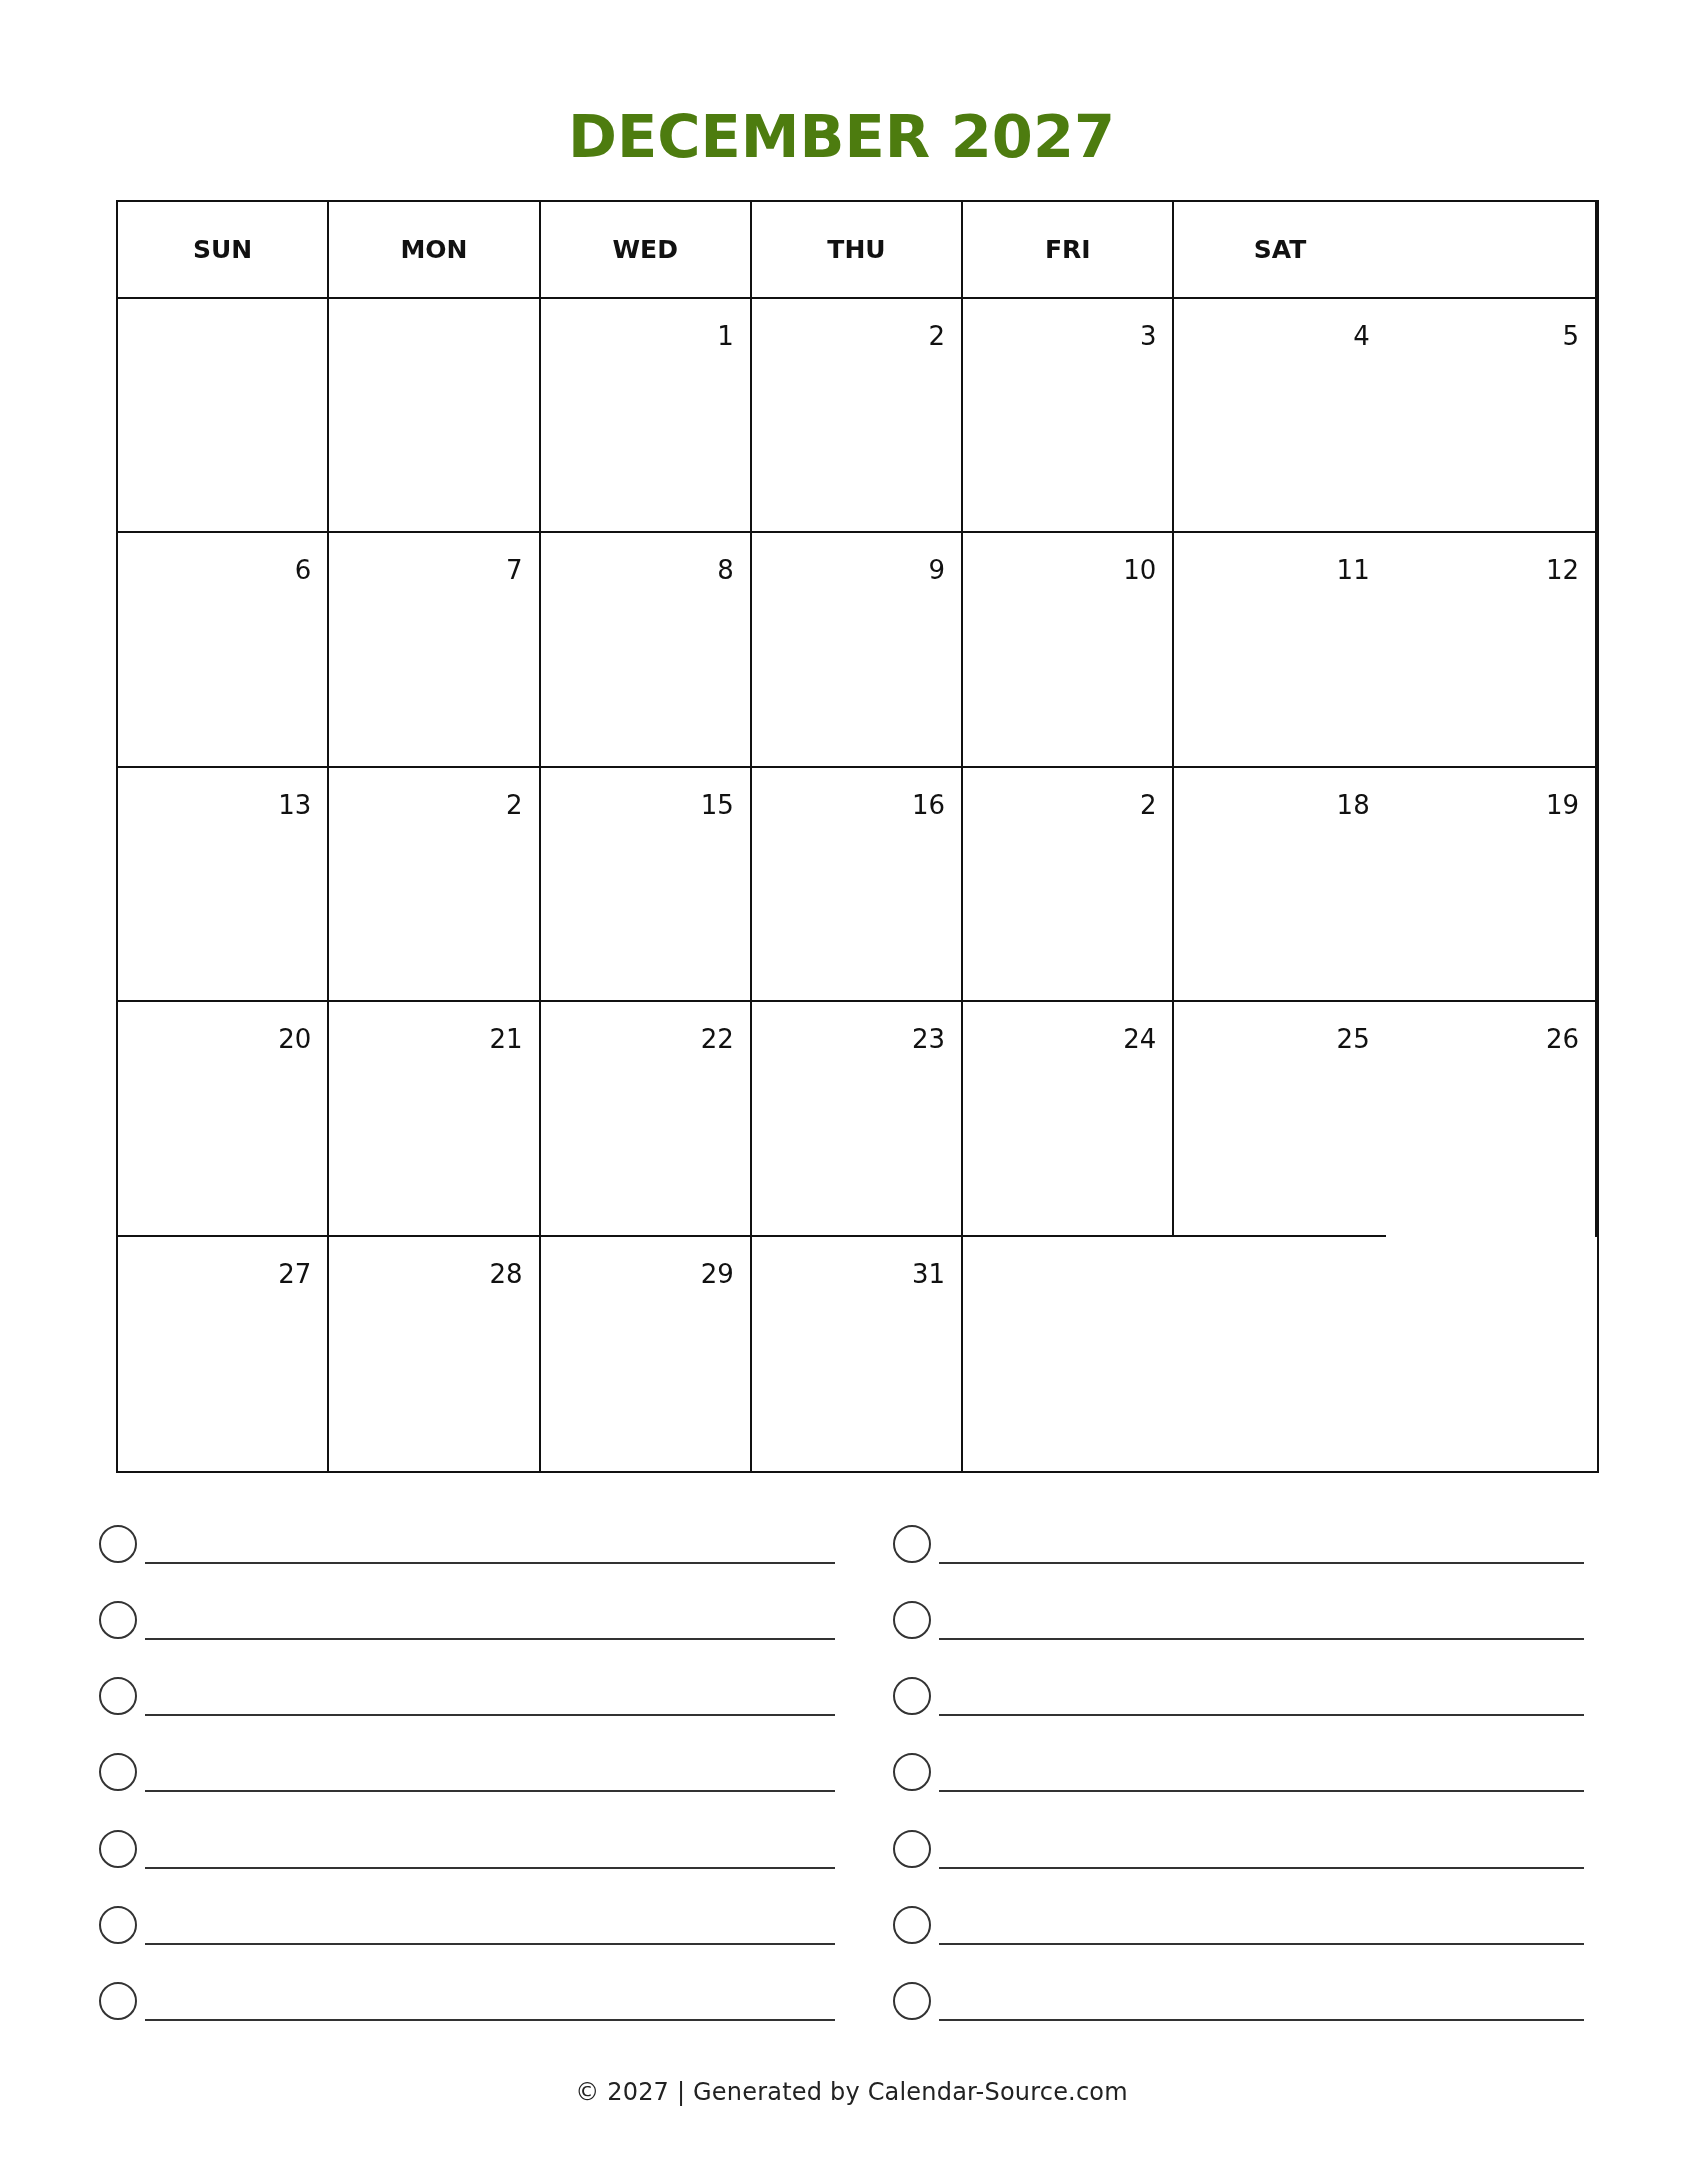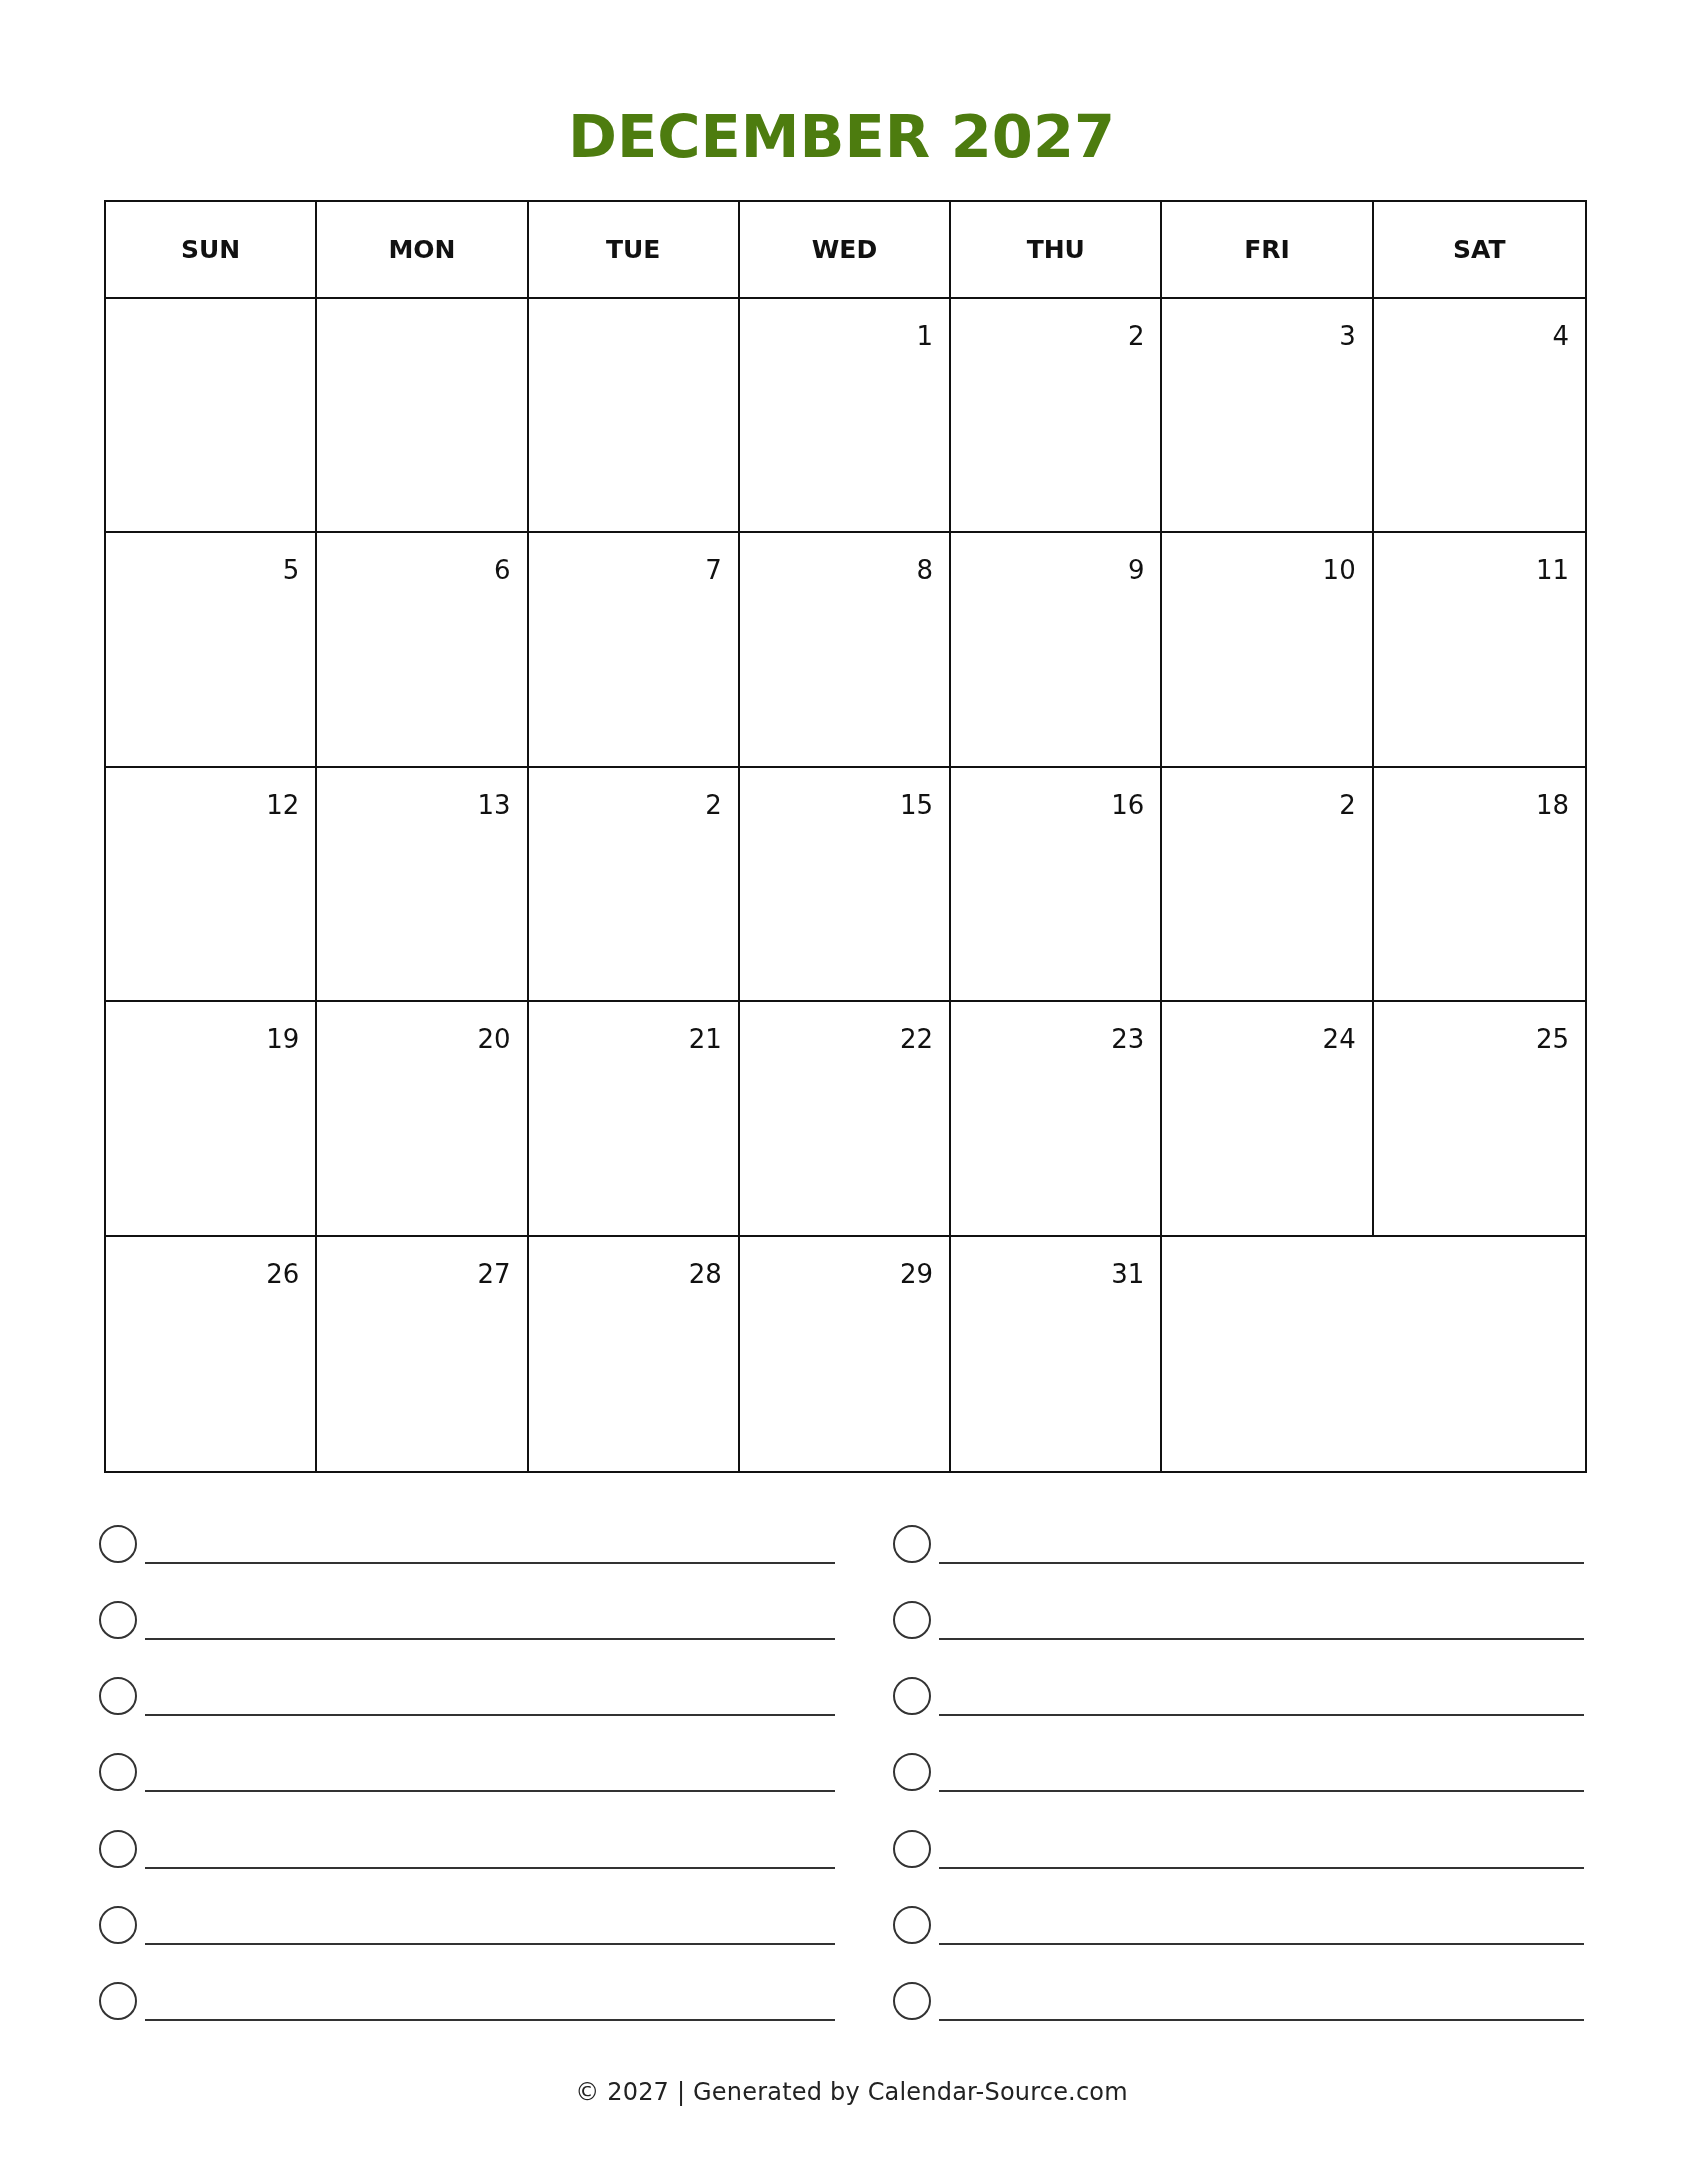--- a/index.html
+++ b/index.html
@@ -6,21 +6,21 @@
     body {
       width: 1683px; height: 2178px; position: relative; overflow: hidden;
       font-family: "Liberation Sans", "DejaVu Sans", sans-serif; color: #111;
     }
     .title {
       position: absolute; left: 0; top: 97px; width: 1683px; text-align: center;
       font-family: "DejaVu Sans", sans-serif; font-weight: bold; font-size: 59px;
       letter-spacing: 0px; color: #4d7c0f; line-height: 79px;
     }
     .calendar {
-      position: absolute; left: 104px; top: 200px; width: 1483px; height: 1273px;
+      position: absolute; left: 116px; top: 200px; width: 1483px; height: 1273px;
       border: 2.5px solid #111; box-sizing: border-box;
       display: grid;
       grid-template-columns: repeat(7, 1fr);
       grid-template-rows: 97px repeat(5, 1fr);
     }
     .hdr {
       display: flex; align-items: center; justify-content: center;
       font-family: "DejaVu Sans", sans-serif; font-weight: bold; font-size: 25px;
       color: #111; border-right: 2px solid #111; border-bottom: 2px solid #111;
       box-sizing: border-box;
@@ -52,21 +52,20 @@
     }
   </style>
 </head>
 <body>
 
 <div class="title">DECEMBER 2027</div>
 
 <div class="calendar" id="calendar">
   <div class="hdr">SUN</div>
   <div class="hdr">MON</div>
-  <div class="hdr">TUE</div>
   <div class="hdr">WED</div>
   <div class="hdr">THU</div>
   <div class="hdr">FRI</div>
   <div class="hdr col-7">SAT</div>
 
   <div class="cell">
       <span class="num"></span>
     </div>
   <div class="cell">
       <span class="num"></span>

